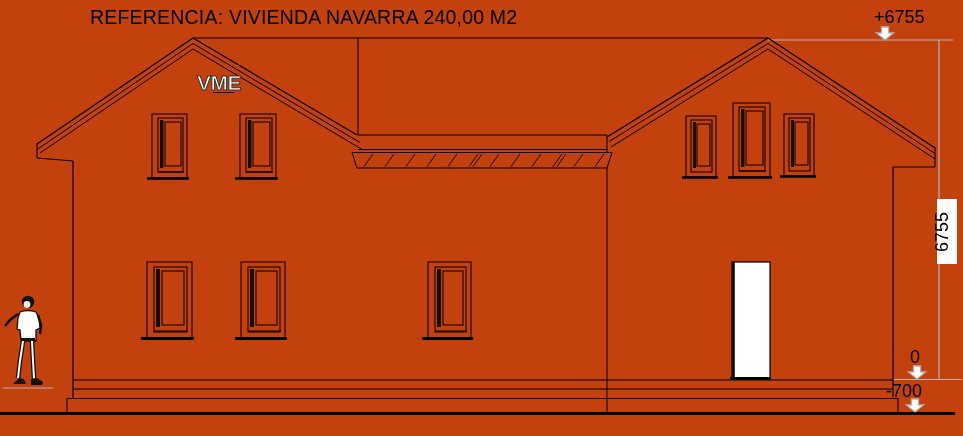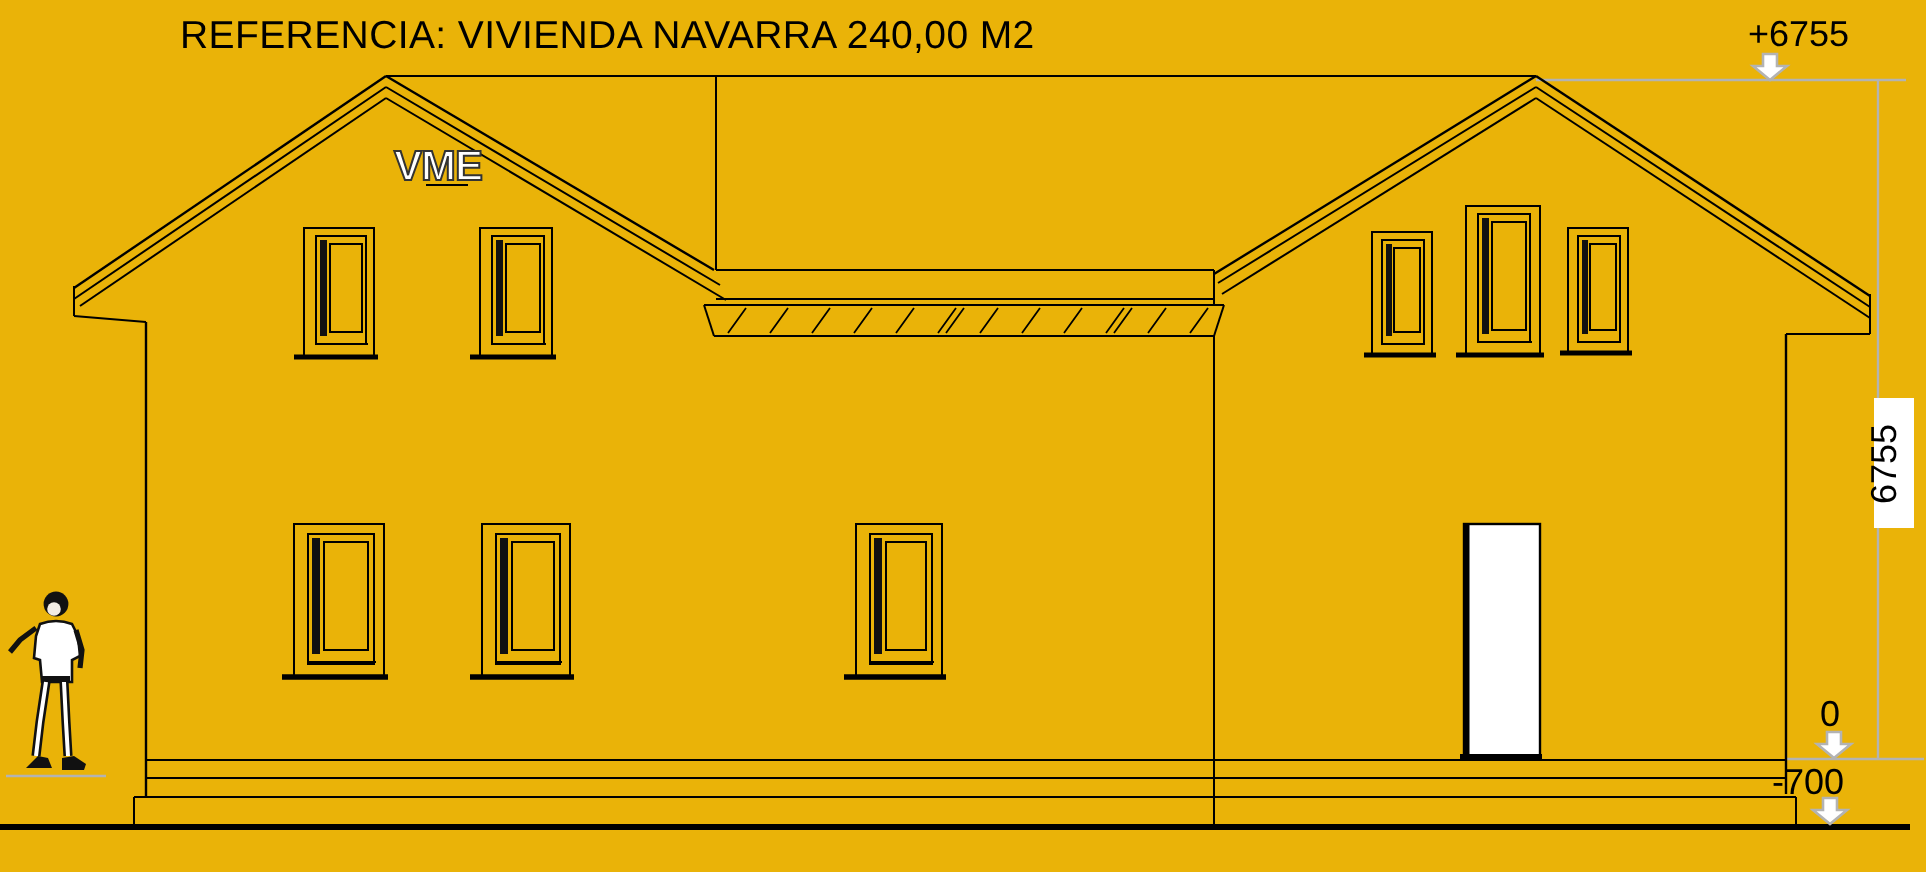--- a/index.html
+++ b/index.html
@@ -1,16 +1,16 @@
 <!DOCTYPE html>
 <html><head>
 <meta charset="utf-8">
 <style>
   html,body{margin:0;padding:0;background:#fff;}
-  #stage{position:relative;width:963px;height:436px;background:#eab308;overflow:hidden;}
+  #stage{position:relative;width:963px;height:436px;background:#c2410c;overflow:hidden;}
   svg{position:absolute;left:0;top:0;}
   text{font-family:"Liberation Sans",sans-serif;fill:#000;}
   .title-text{font-size:19.5px;letter-spacing:.2px;}
   .lvl-text{font-size:18px;}
   .logo-text{font-size:21px;font-weight:bold;fill:#fff;stroke:#333;stroke-width:1;letter-spacing:-.5px;}
   .blk{stroke:#000;fill:none;stroke-width:1.2;}
   .thin{stroke:#000;fill:none;stroke-width:1;}
   .thick{stroke:#000;fill:none;stroke-width:3;}
   .gray{stroke:#b3b3b3;fill:none;stroke-width:1.2;}
   .arrow{fill:#fff;stroke:#b3b3b3;stroke-width:1.3;}

